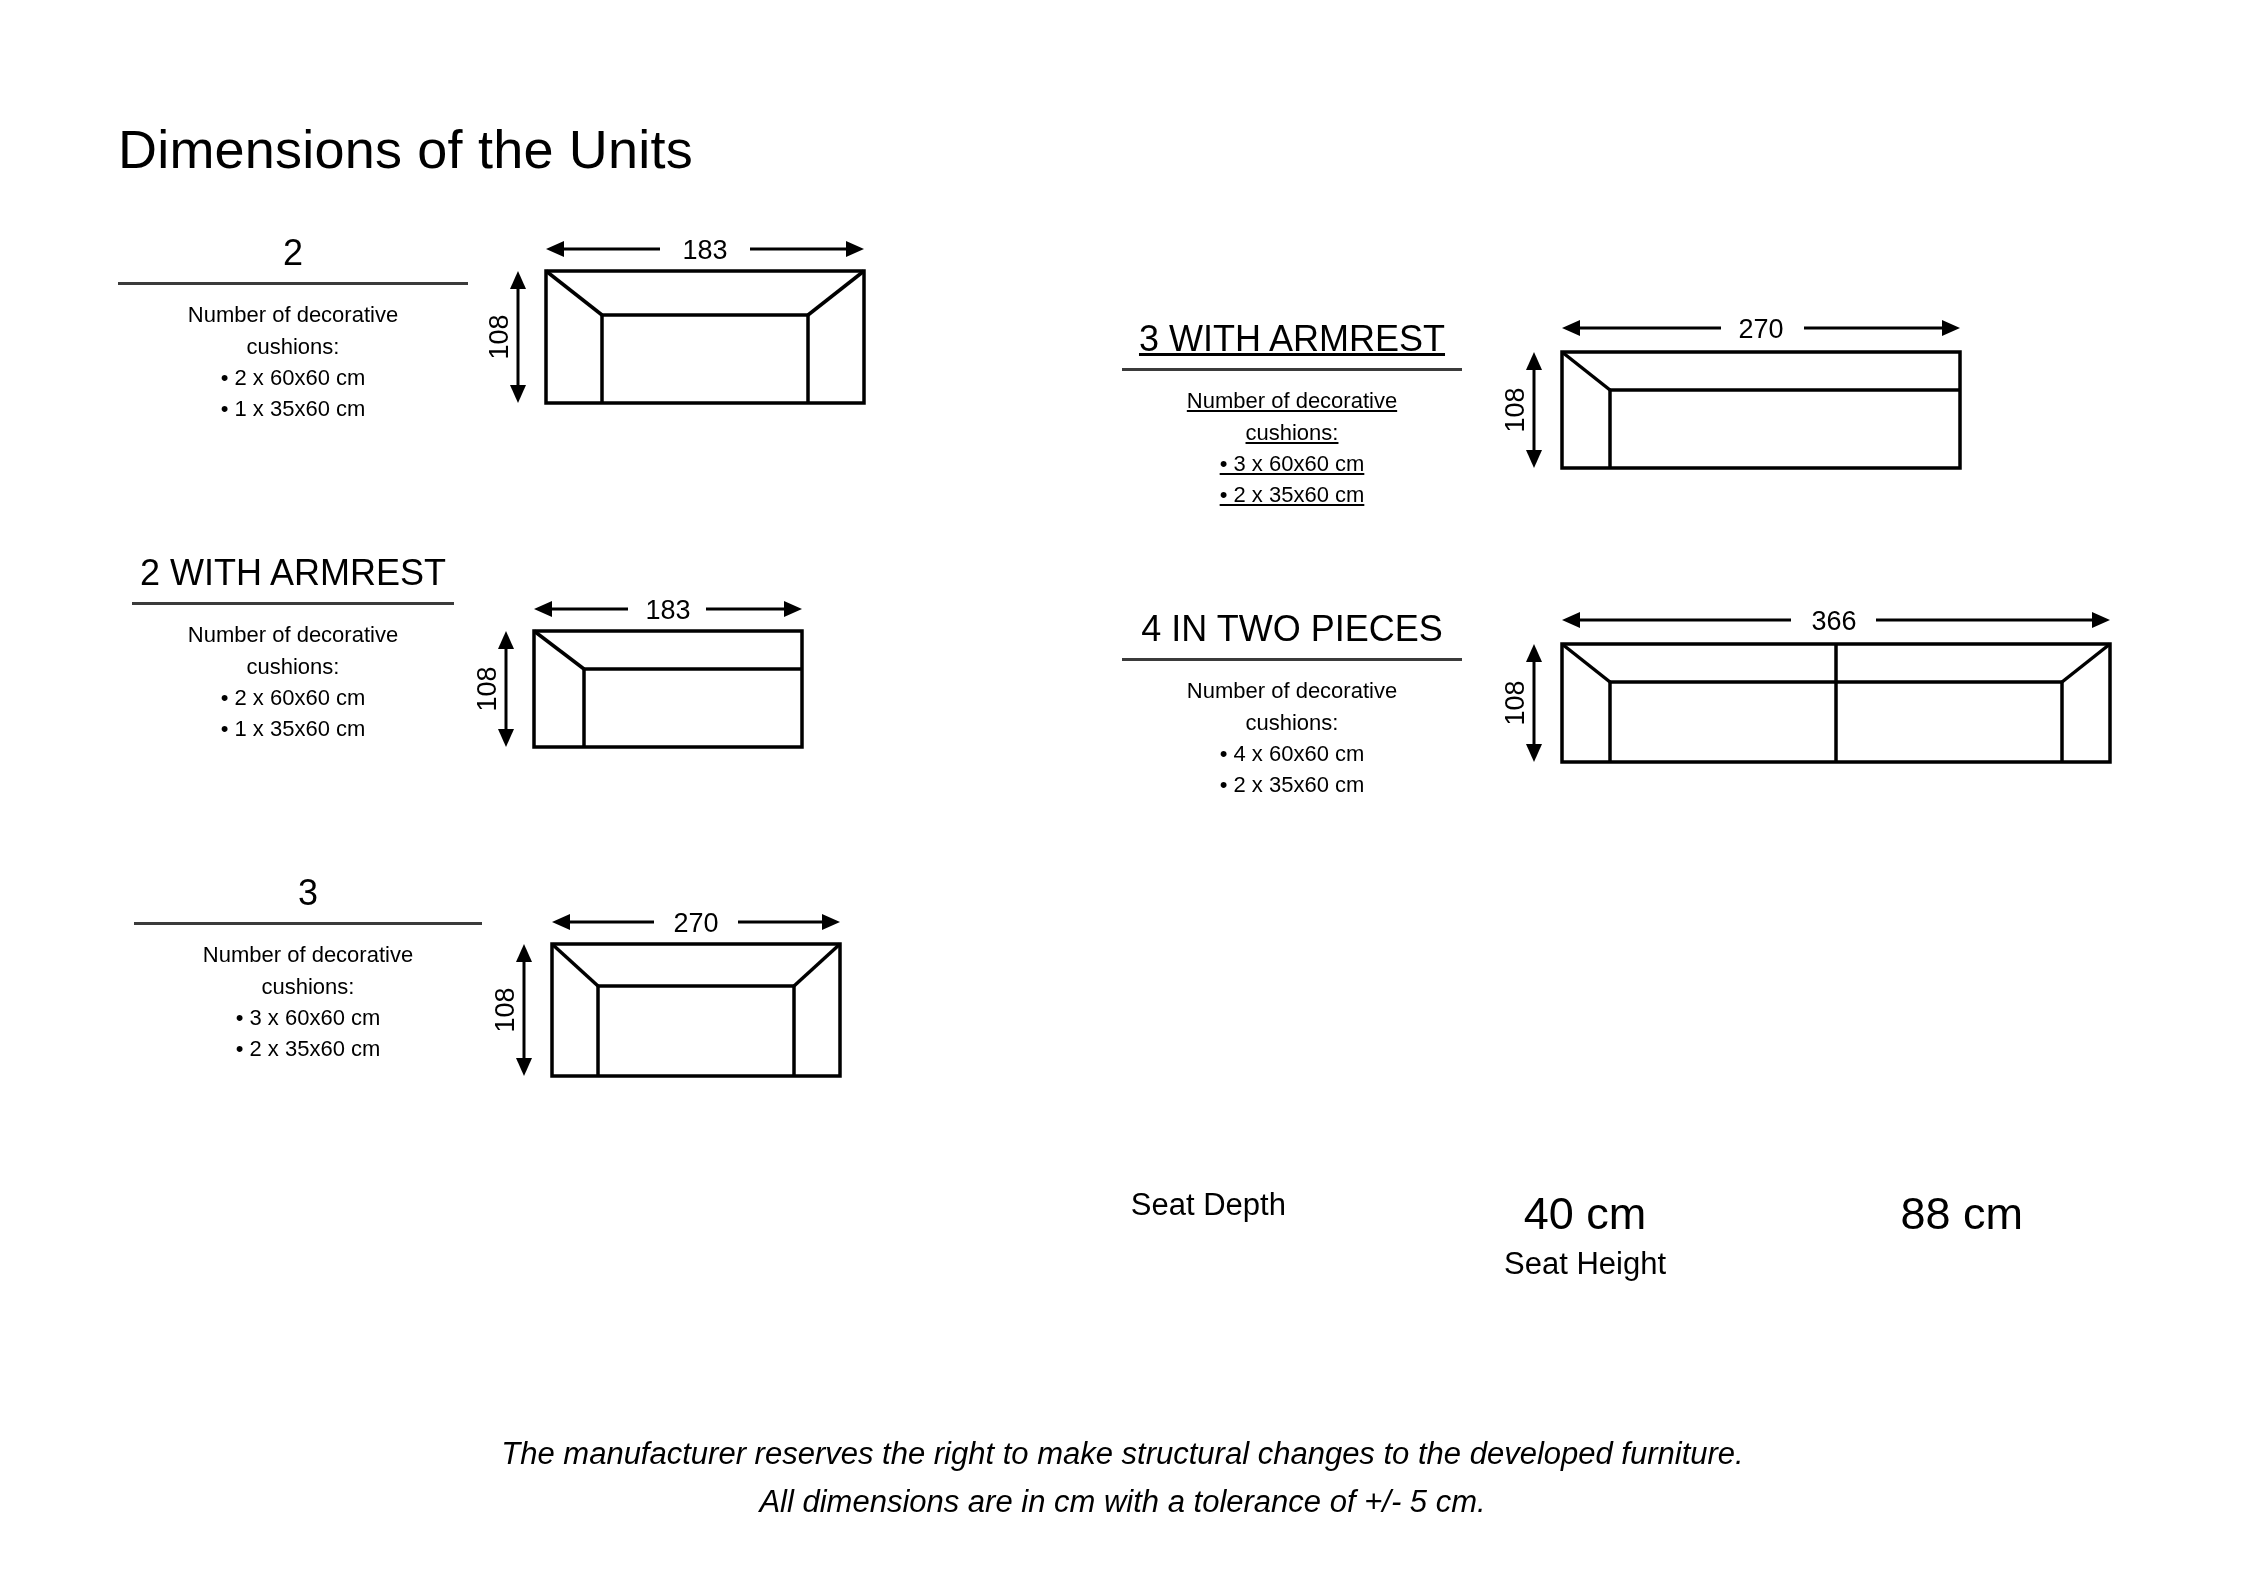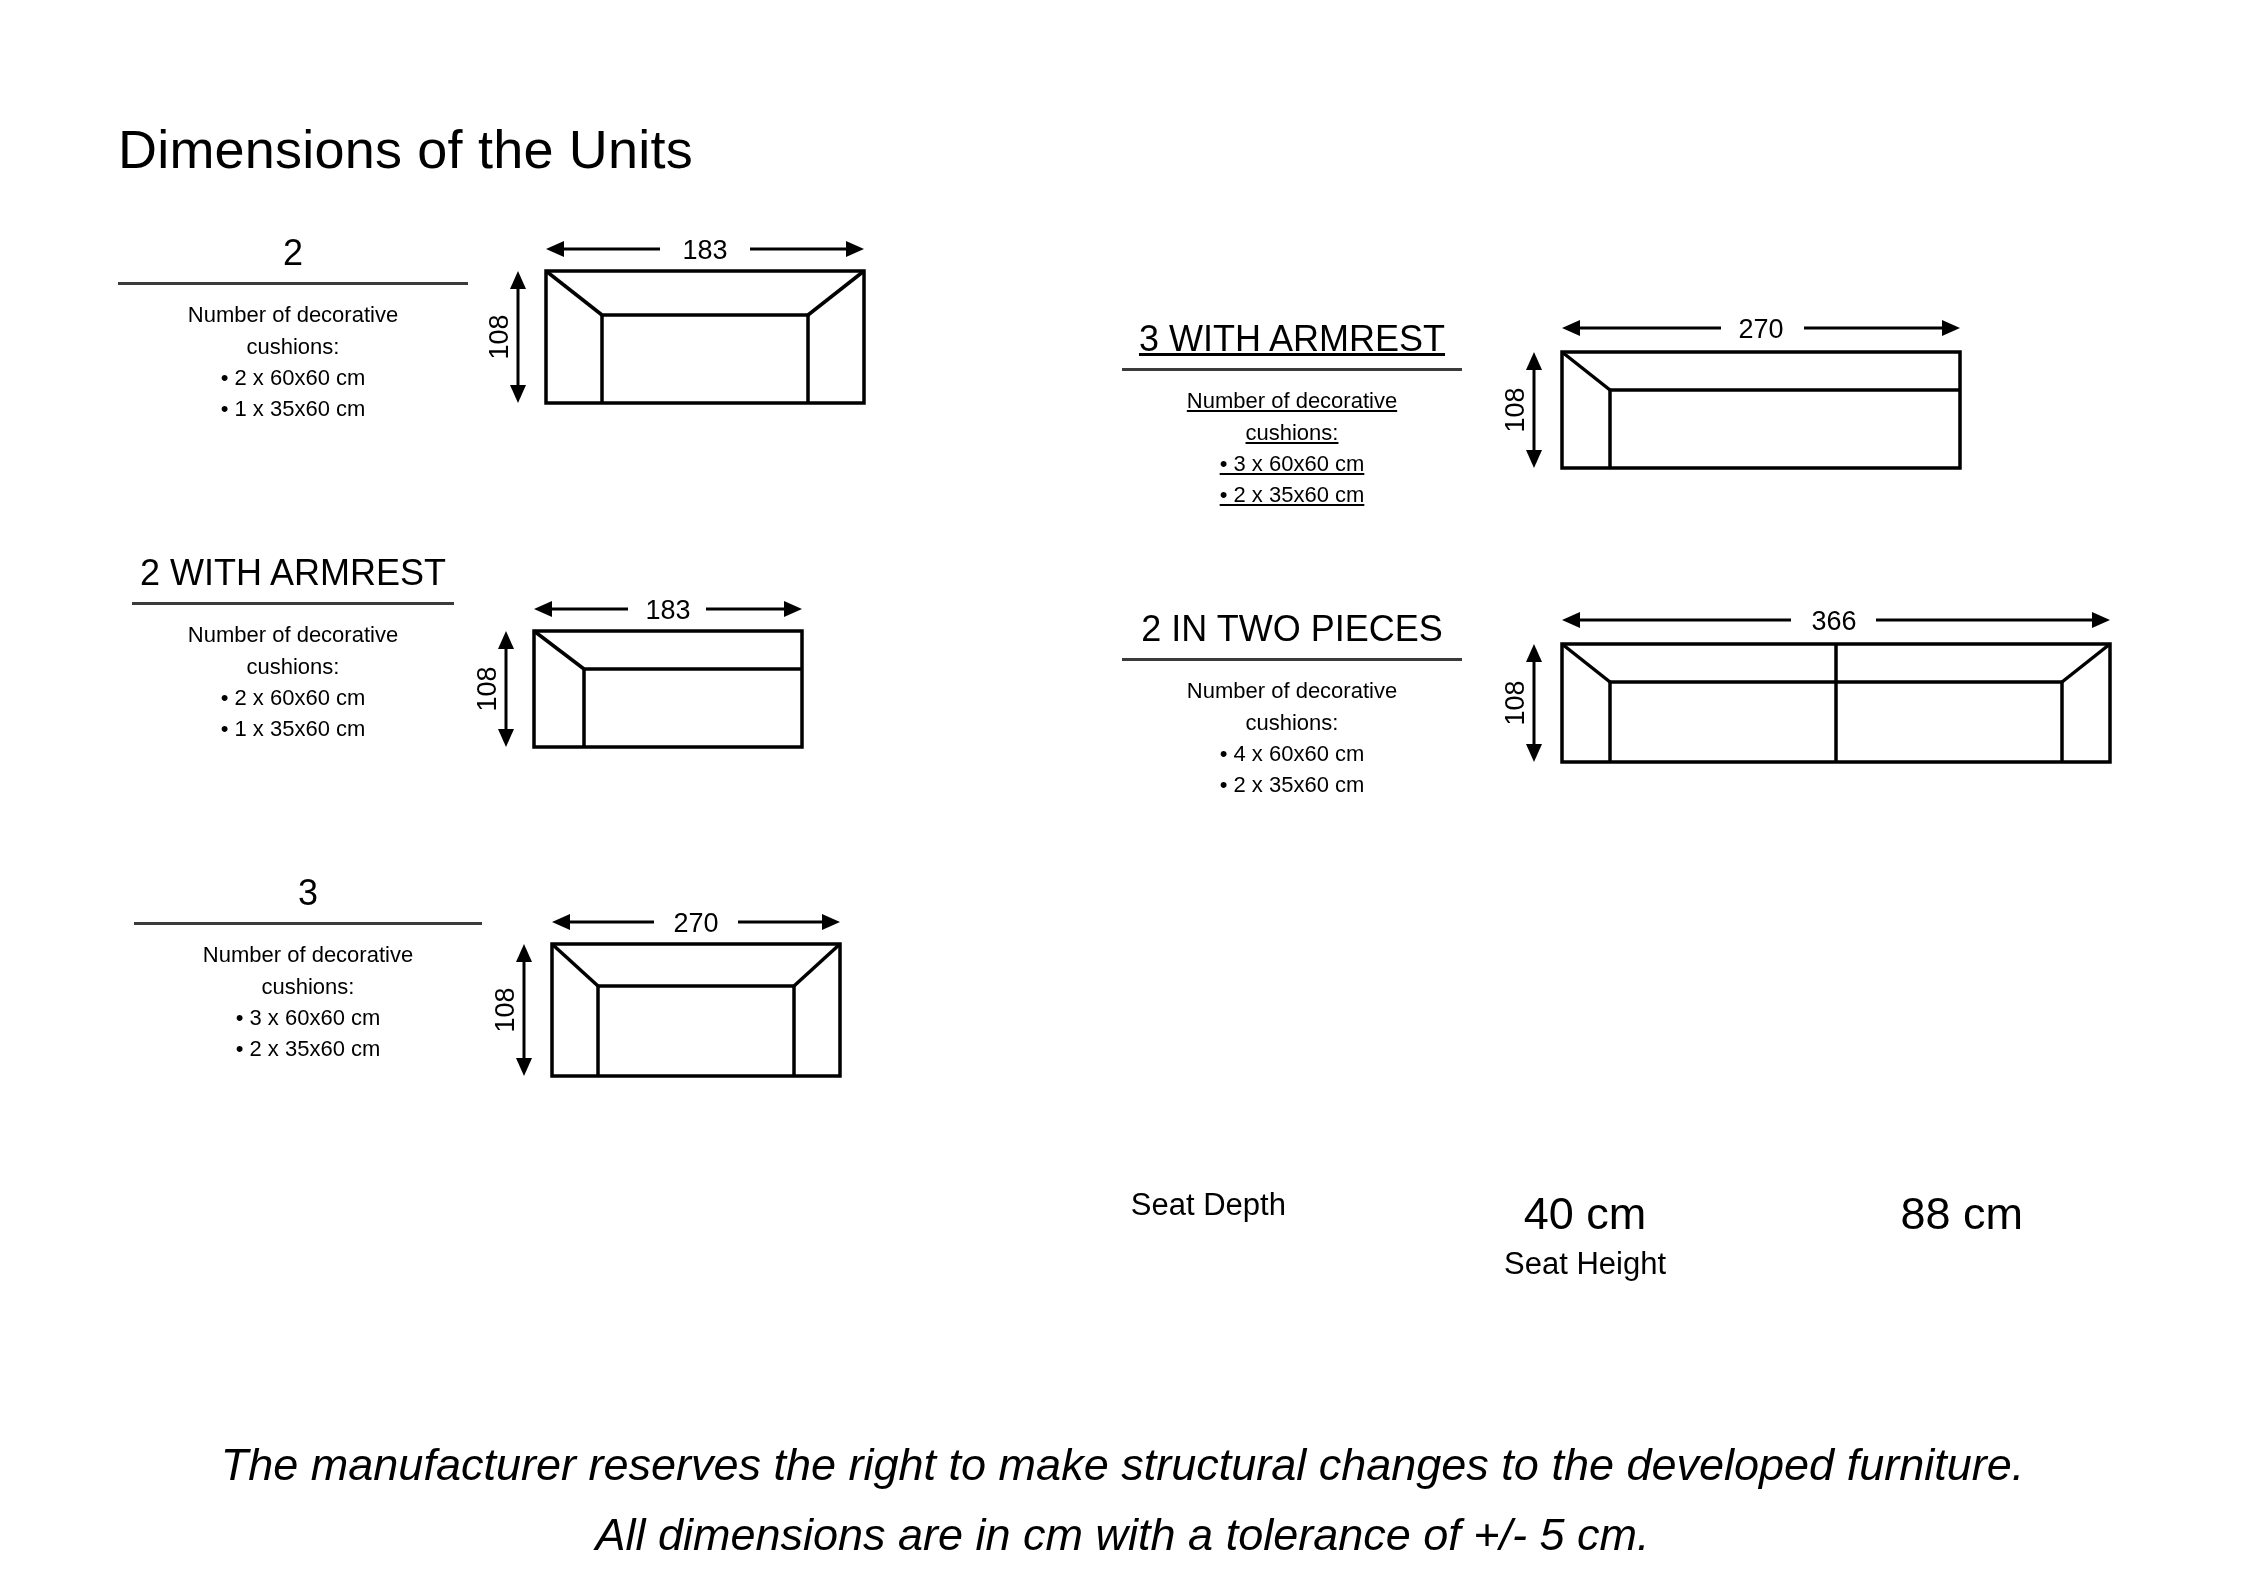--- a/index.html
+++ b/index.html
@@ -95,21 +95,21 @@
   }
 
   
   .footer {
     position: absolute;
     left: 0;
     top: 1430px;
     width: 2245px;
     text-align: center;
     font-style: italic;
-    font-size: 45px;
+    font-size: 31px;
     line-height: 1.55;
   }
   .footer div { white-space: nowrap; }
 
   .dim-text {
     font-size: 27px;
     fill: #000;
     font-family: "Liberation Sans", sans-serif;
   }
 </style>
@@ -270,21 +270,21 @@
         <line x1="6" y1="46" x2="54" y2="84"></line>
         <line x1="54" y1="84" x2="404" y2="84"></line>
         <line x1="54" y1="84" x2="54" y2="162"></line>
       </g>
     </svg>
   </div>
 </div>
 
 <div class="unit" style="left:1118px; top:608px;">
   <div class="unit-info" style="width:348px;">
-    <div class="unit-heading">2 IN TWO PIECES</div>
+    <div class="unit-heading">4 IN TWO PIECES</div>
     <div class="unit-rule" style="width:340px;"></div>
     <div class="unit-lines">
       <div>Number of decorative</div>
       <div>cushions:</div>
       <div>• 4 x 60x60 cm</div>
       <div>• 2 x 35x60 cm</div>
     </div>
   </div>
   <div class="unit-figure" style="margin-left:90px; margin-top:-10px;">
     <svg width="560" height="180" viewBox="0 0 560 180" aria-hidden="true">

